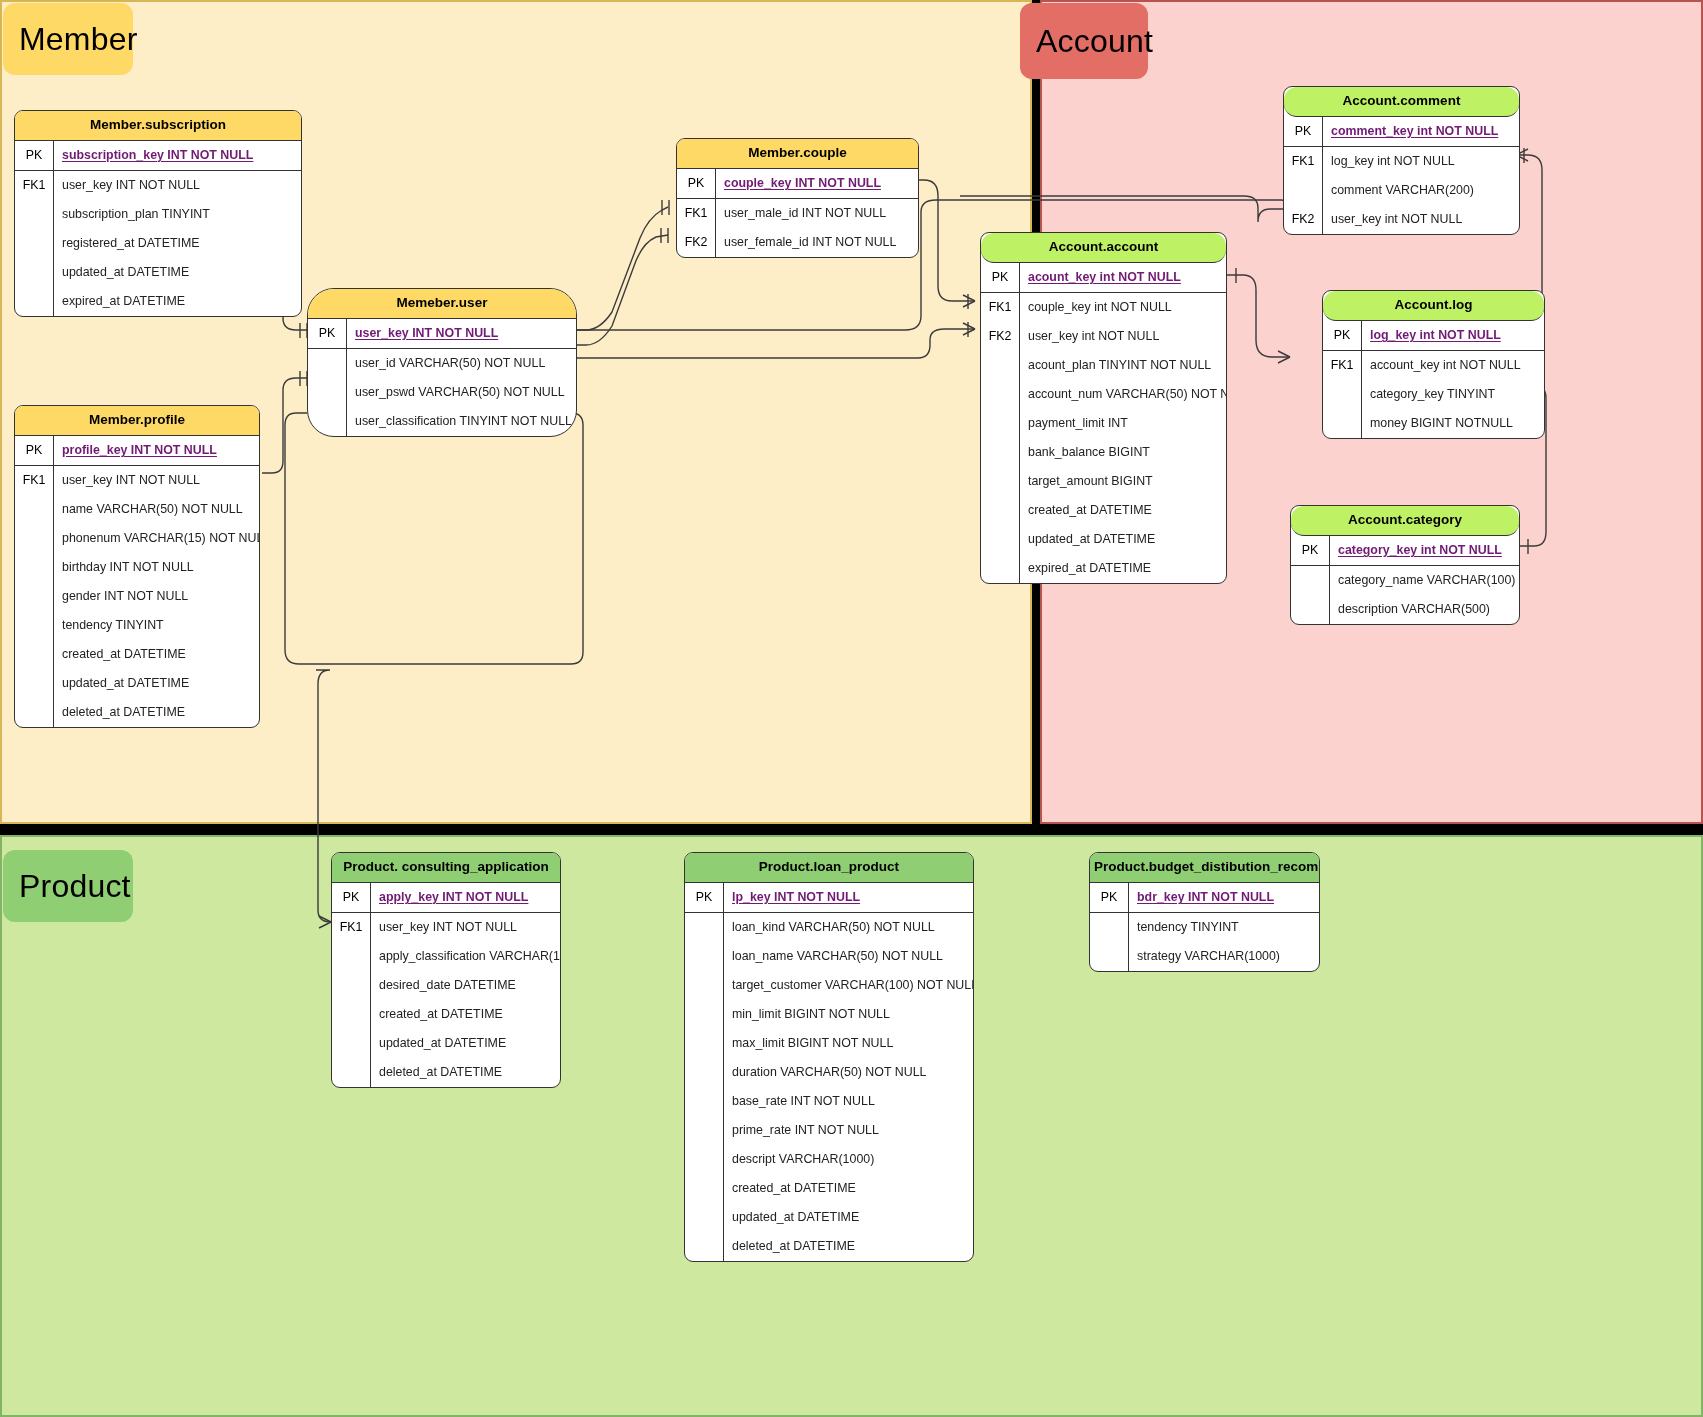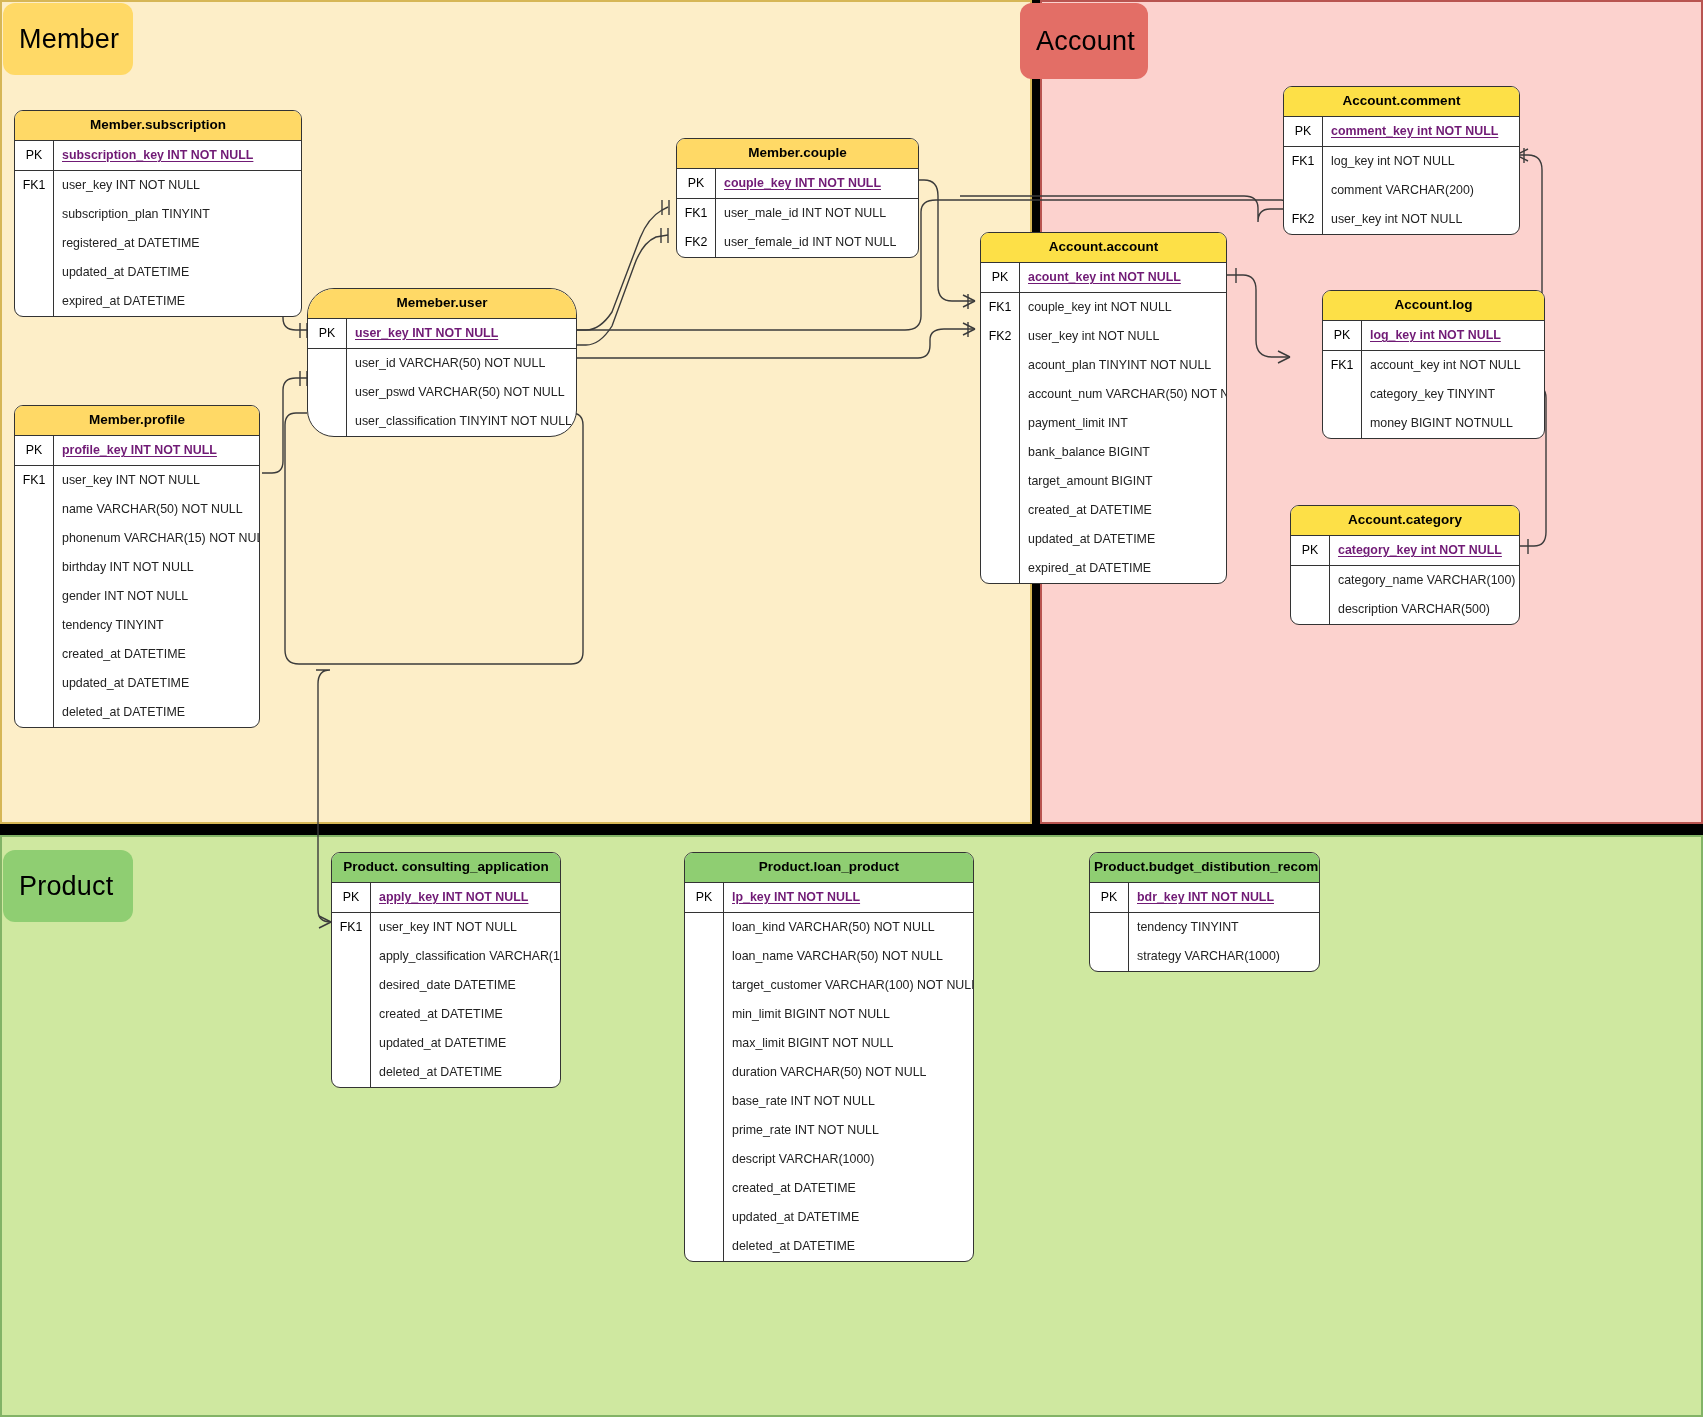--- a/index.html
+++ b/index.html
@@ -40,21 +40,21 @@
   }
 
   
   .zone-title {
     position: absolute;
     box-sizing: border-box;
     border-radius: 12px;
     display: flex;
     align-items: center;
     padding-left: 16px;
-    font-size: 27px;
+    font-size: 32px;
     color: #000;
     letter-spacing: 0.2px;
   }
   .zt-member {
     left: 3px; top: 3px; width: 130px; height: 72px;
     background: #ffd966;
   }
   .zt-account {
     left: 1020px; top: 3px; width: 128px; height: 76px;
     background: #e36e66;
@@ -76,21 +76,21 @@
   .entity-head {
     text-align: center;
     font-size: 13.5px;
     font-weight: bold;
     color: #000;
     padding: 6px 4px 7px 4px;
     border-bottom: 1.3px solid #333;
     line-height: 1.15;
   }
   .head-yellow { background: #ffd966; }
-  .head-red    { background: #fde047; }
+  .head-red    { background: #bef264; border-radius: 13px; }
   .head-green  { background: #8fce72; }
 
   .row {
     display: flex;
     align-items: stretch;
     min-height: 29px;
   }
   .row.pk-row {
     border-bottom: 1.3px solid #333;
   }

